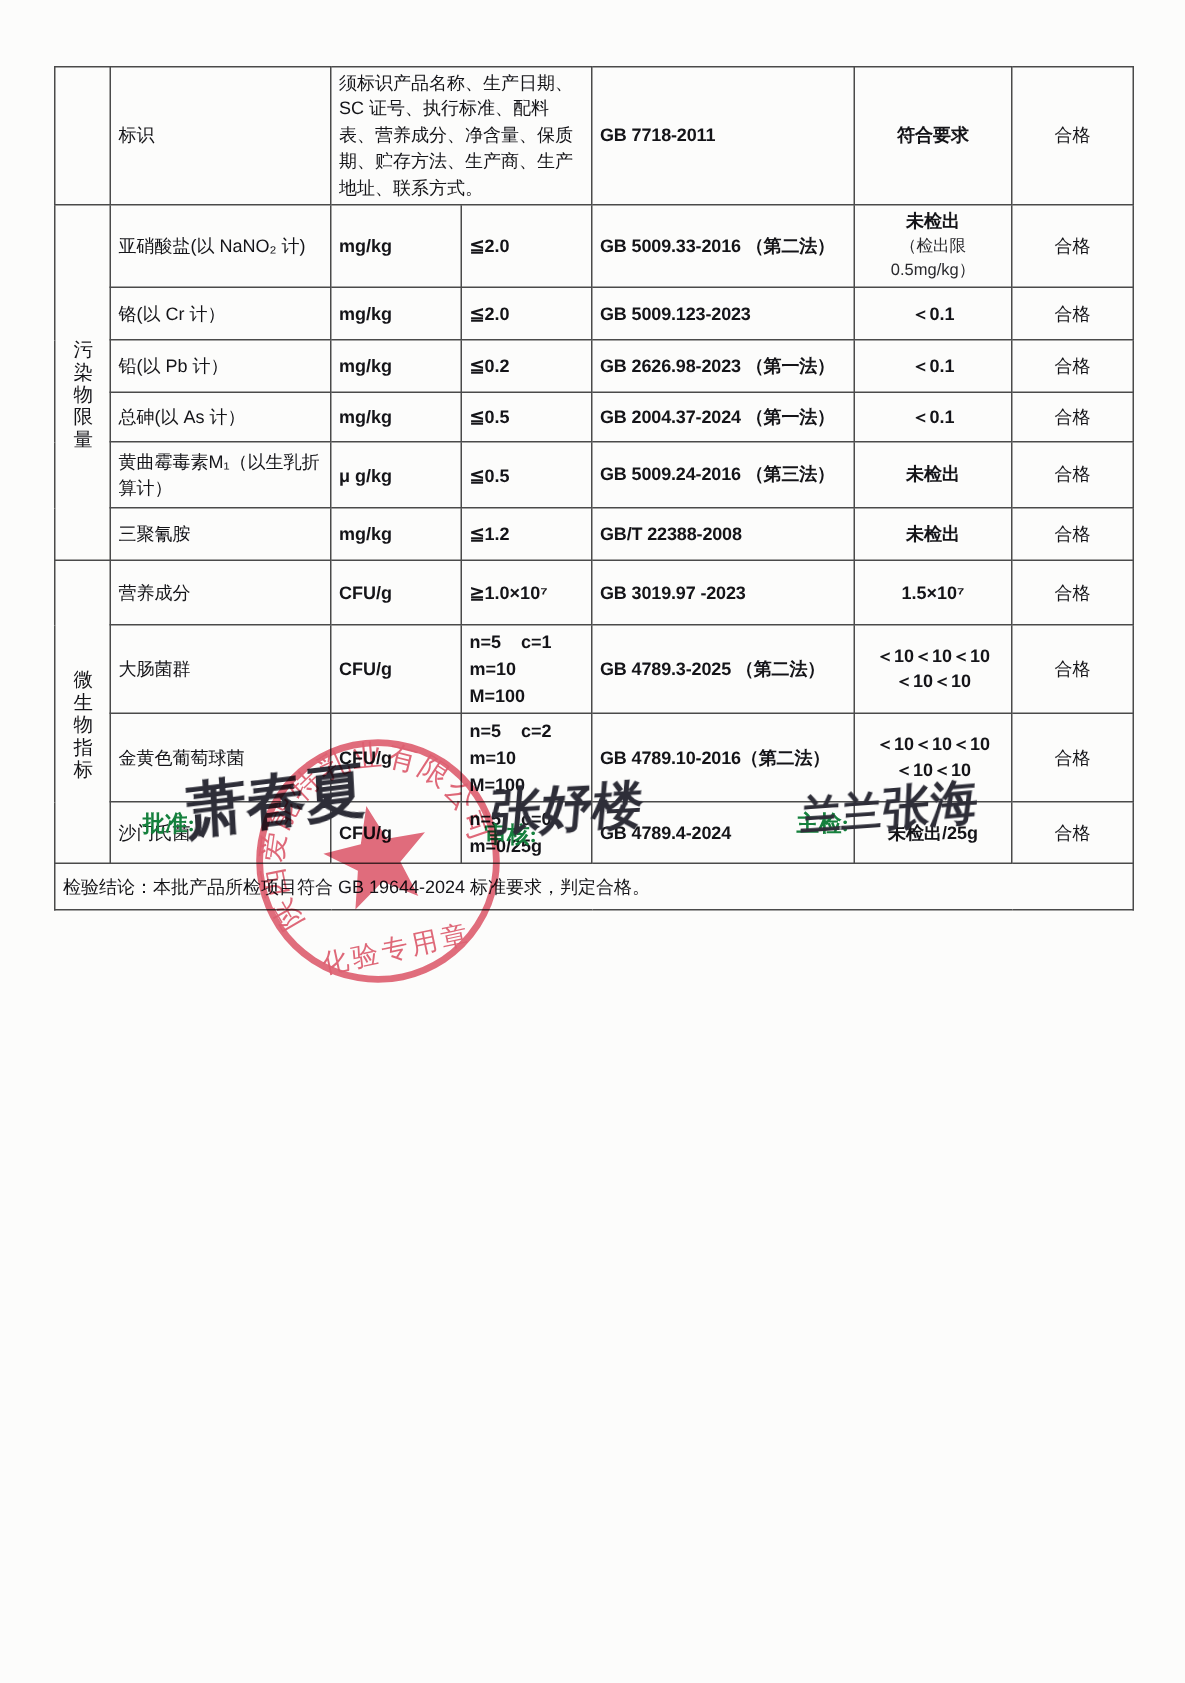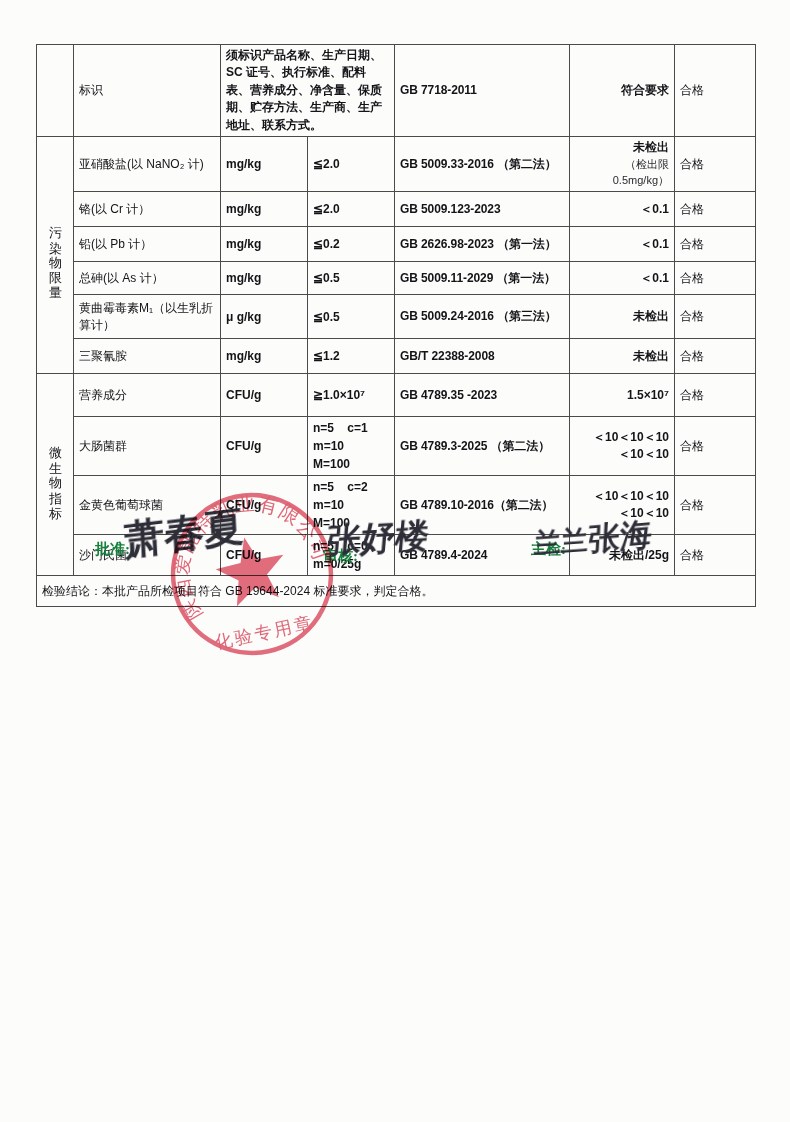--- a/index.html
+++ b/index.html
@@ -20,31 +20,31 @@
     font-size:12px;
     padding:2px 5px;
     vertical-align:middle;
     color:#141418;
   }
   td.c-cat{width:26px;padding:0;text-align:center;}
   td.c-item{width:136px;}
   td.c-unit{width:86px;padding-left:8px;font-weight:600;}
   td.c-req{width:144px;padding-left:9px;font-weight:600;white-space:pre-wrap;line-height:1.5;}
   td.c-method{width:164px;padding-left:7px;font-weight:600;font-size:11.5px;letter-spacing:-0.1px;}
-  td.c-result{width:94px;text-align:right;font-weight:600;white-space:pre-wrap;line-height:1.45;}
-  td.c-pass{width:70px;}
+  td.c-result{width:94px;text-align:center;font-weight:600;white-space:pre-wrap;line-height:1.45;}
+  td.c-pass{width:70px;text-align:center;}
   tr.r-label td{height:74px;}
   tr.r-h32 td{height:32px;}
   tr.r-h30 td{height:30px;}
   tr.r-h28 td{height:28px;}
   tr.r-h39 td{height:39px;}
   tr.r-h38 td{height:38px;}
   tr.r-h45 td{height:45px;}
   tr.r-concl td{height:26px;}
-  .label-req{font-weight:700;line-height:1.45;padding:4px 8px;}
+  .label-req{font-weight:400;line-height:1.45;padding:4px 8px;}
   .vert{
     writing-mode:vertical-lr;text-orientation:upright;
     display:inline-block;letter-spacing:15px;font-size:13px;
   }
   .result-note{display:block;font-weight:400;font-size:11px;color:#2a2a2e;margin-top:1px;}
   td.concl-cell{padding-left:78px;font-size:12.5px;}
   
   .sig-label{
     position:absolute;font-size:15px;font-weight:600;color:#15803d;
     font-family:"Liberation Serif", serif;
@@ -103,21 +103,21 @@
     <td class="c-unit">mg/kg</td>
     <td class="c-req">≦0.2</td>
     <td class="c-method">GB 2626.98-2023 （第一法）</td>
     <td class="c-result">＜0.1</td>
     <td class="c-pass">合格</td>
   </tr>
   <tr class="r-h28">
     <td class="c-item">总砷(以 As 计）</td>
     <td class="c-unit">mg/kg</td>
     <td class="c-req">≦0.5</td>
-    <td class="c-method">GB 5009.11-2029 （第一法）</td>
+    <td class="c-method">GB 2004.37-2024 （第一法）</td>
     <td class="c-result">＜0.1</td>
     <td class="c-pass">合格</td>
   </tr>
   <tr class="r-h39">
     <td class="c-item">黄曲霉毒素M₁（以生乳折算计）</td>
     <td class="c-unit">μ g/kg</td>
     <td class="c-req">≦0.5</td>
     <td class="c-method">GB 5009.24-2016 （第三法）</td>
     <td class="c-result">未检出</td>
     <td class="c-pass">合格</td>
@@ -129,21 +129,21 @@
     <td class="c-method">GB/T 22388-2008</td>
     <td class="c-result">未检出</td>
     <td class="c-pass">合格</td>
   </tr>
 
   <tr class="r-h38">
     <td class="c-cat" rowspan="4"><span class="vert">微生物指标</span></td>
     <td class="c-item">营养成分</td>
     <td class="c-unit">CFU/g</td>
     <td class="c-req">≧1.0×10⁷</td>
-    <td class="c-method">GB 4789.35 -2023</td>
+    <td class="c-method">GB 3019.97 -2023</td>
     <td class="c-result">1.5×10⁷</td>
     <td class="c-pass">合格</td>
   </tr>
   <tr class="r-h45">
     <td class="c-item">大肠菌群</td>
     <td class="c-unit">CFU/g</td>
     <td class="c-req">n=5    c=1         m=10
 M=100</td>
     <td class="c-method">GB 4789.3-2025 （第二法）</td>
     <td class="c-result">＜10＜10＜10

